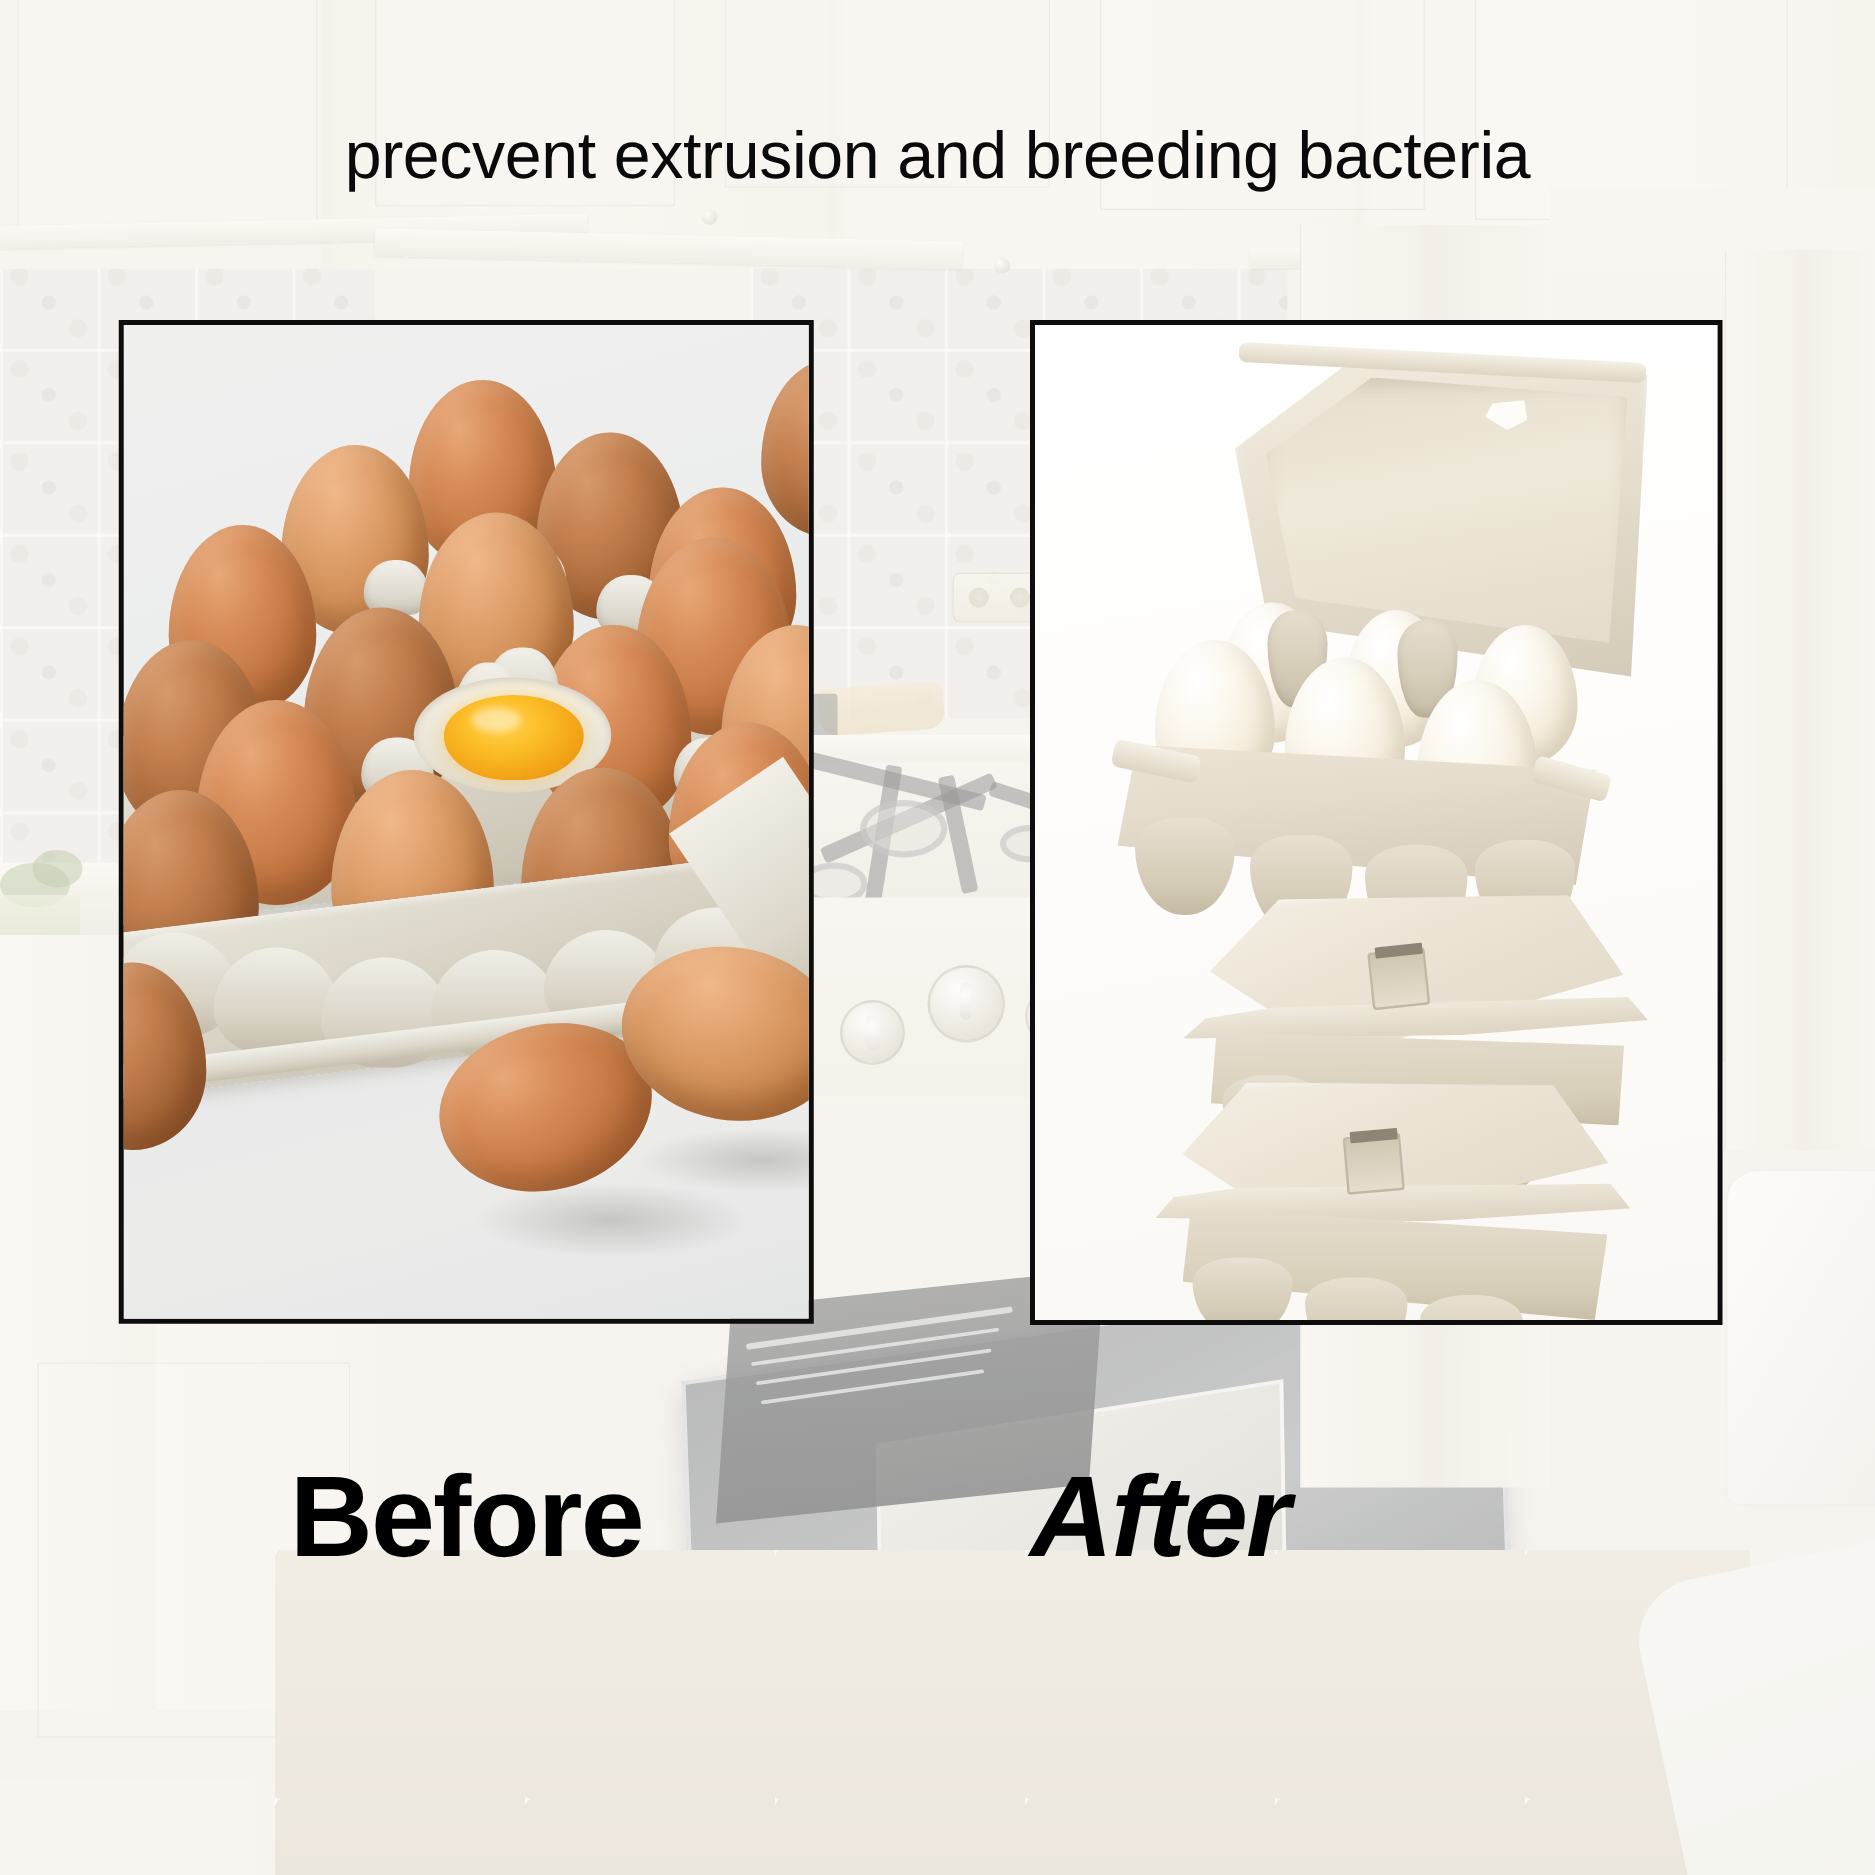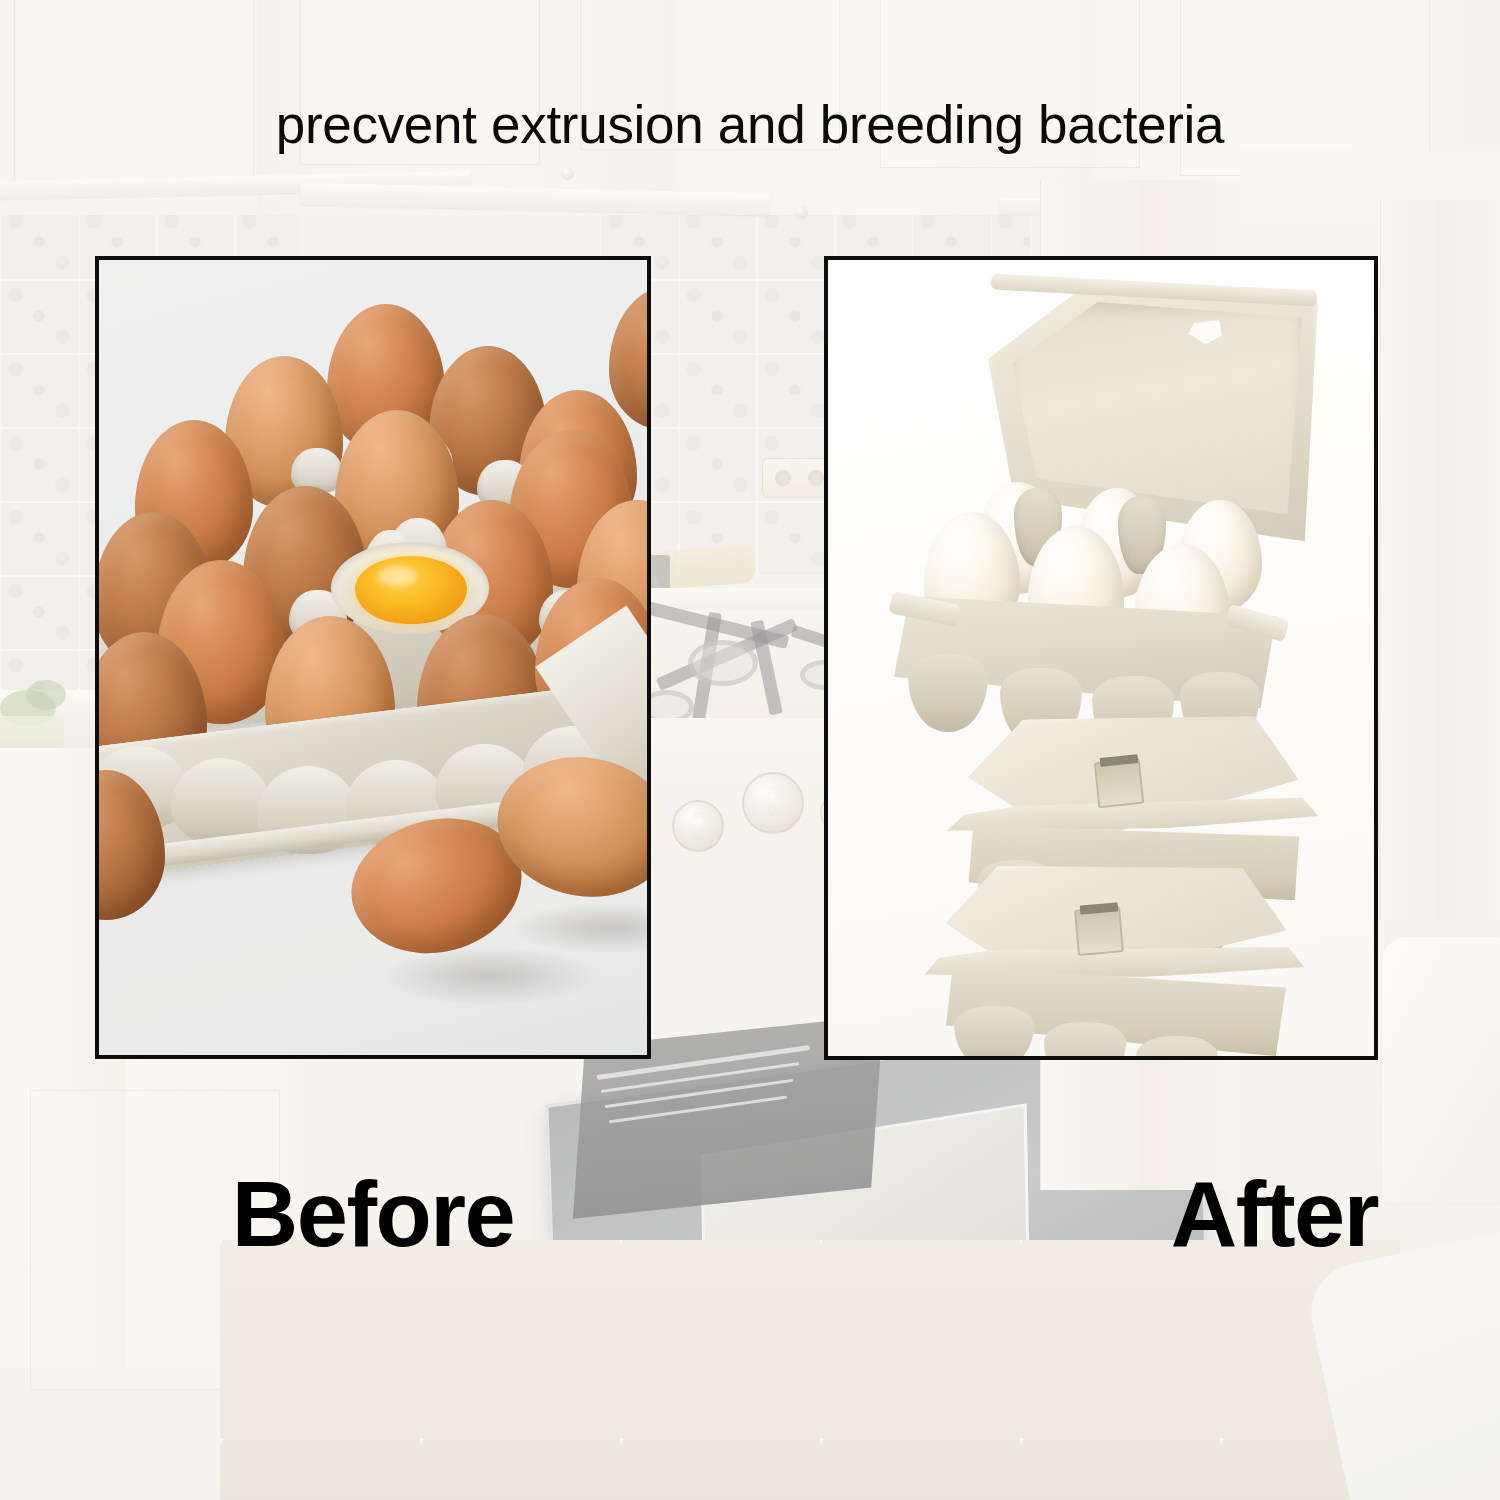--- a/index.html
+++ b/index.html
@@ -361,21 +361,21 @@
   .lbl {
     position:absolute;
     font-size:92px;
     font-weight:700;
     color:#000;
     letter-spacing:-1.5px;
     line-height:1;
     z-index:20;
   }
   #label-before { left:95px; top:1168px; width:556px; text-align:center; }
-  #label-after  { left:824px; top:1168px; width:554px; text-align:right; }
+  #label-after  { left:824px; top:1168px; width:554px; text-align:left;font-style:italic; }
 </style>
 </head>
 <body>
 
 <div id="bg">
 
   <div class="tiles" style="left:0;top:205px;width:300px;height:505px;"></div>
 
   <div class="tiles" style="left:600px;top:205px;width:430px;height:370px;"></div>
 

